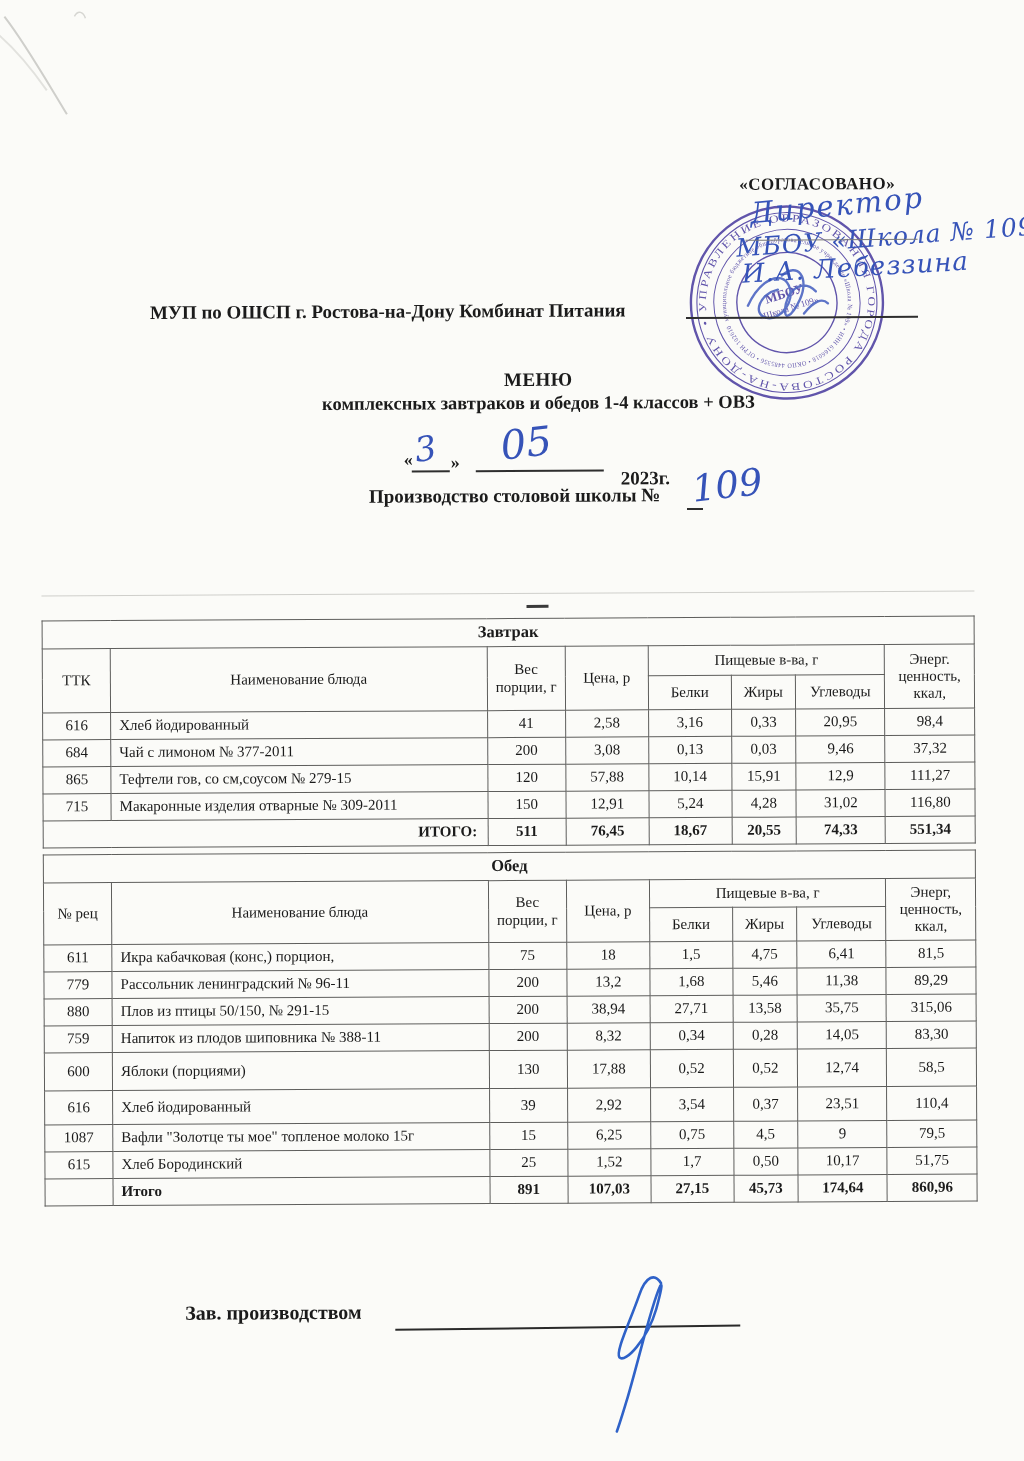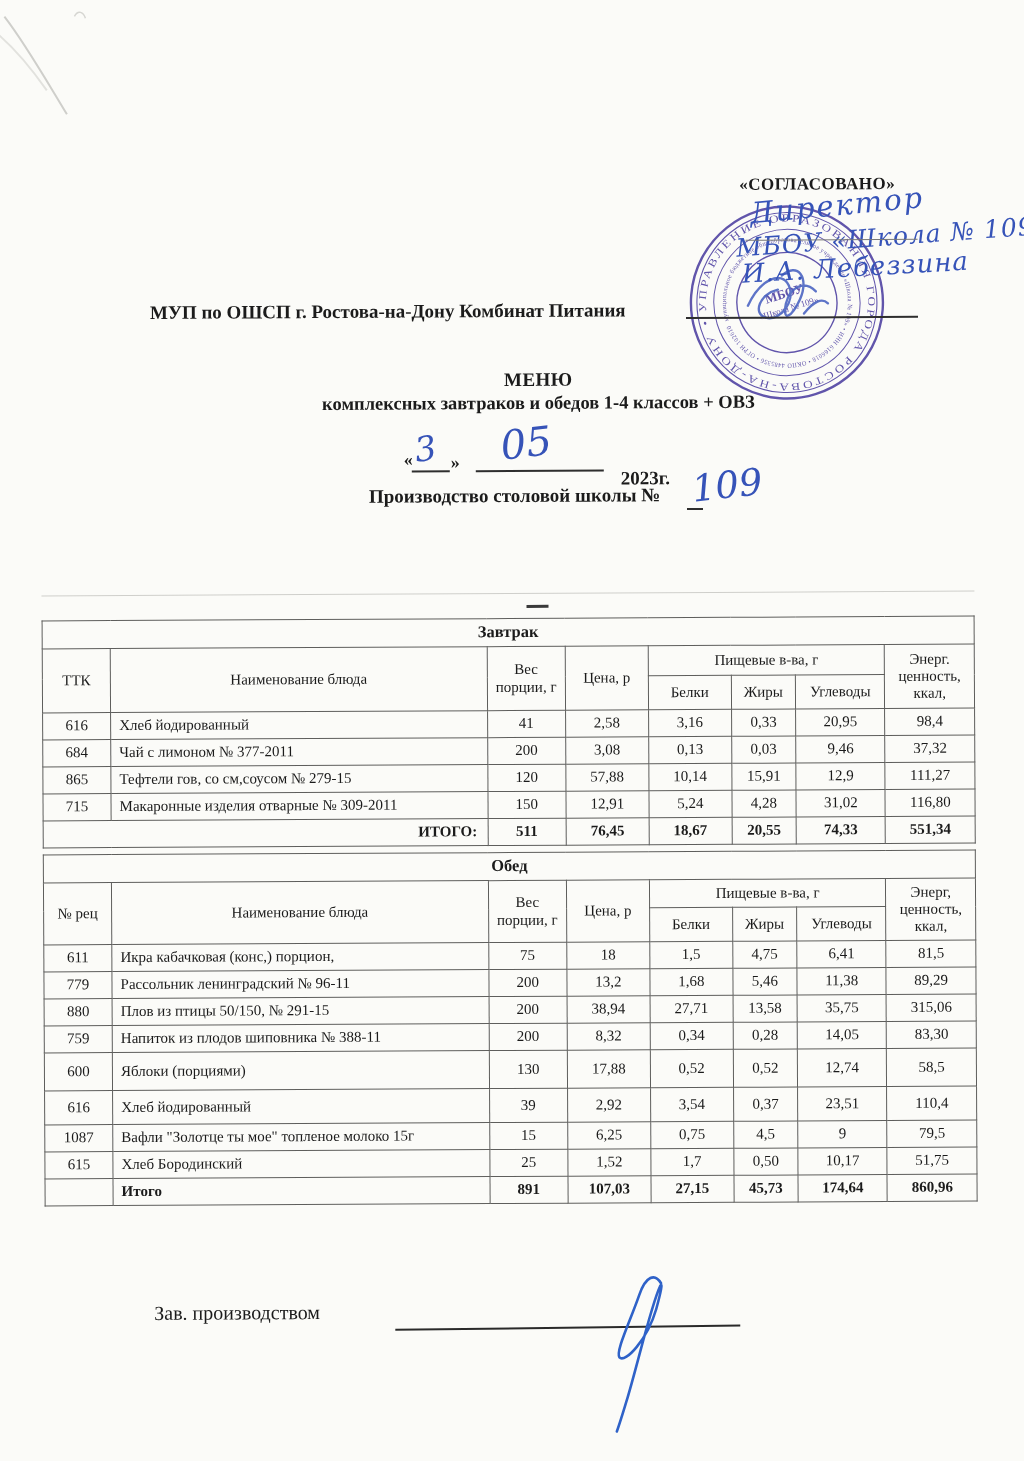--- a/index.html
+++ b/index.html
@@ -56,21 +56,21 @@
   thead tr.h1{height:30px;} thead tr.h2{height:34px;}
   tbody tr{height:27px;}
   td.c-dish{text-align:left;padding-left:8px;}
   td.c-lbl{text-align:right;padding-right:10px;font-weight:bold;}
   tr.total td{font-weight:bold;}
   .tbl-lunch tbody tr:nth-child(5){height:38px;}
   .tbl-lunch tbody tr:nth-child(6){height:34px;}
   .tbl-lunch thead tr.h1{height:28px;}
 
   
-  .footer-label{left:151px;top:1300px;font-size:20px;font-weight:normal;}
+  .footer-label{left:182px;top:1300px;font-size:20px;font-weight:bold;}
   .footer-line{left:392px;top:1327px;width:345px;height:2px;background:#2a2a2a;transform:rotate(-0.4deg);}
 
   svg{display:block;}
   .stamp-wrap{left:688px;top:203px;width:202px;height:202px;}
 </style>
 </head>
 <body>
 
 <div id="sheet">
 

